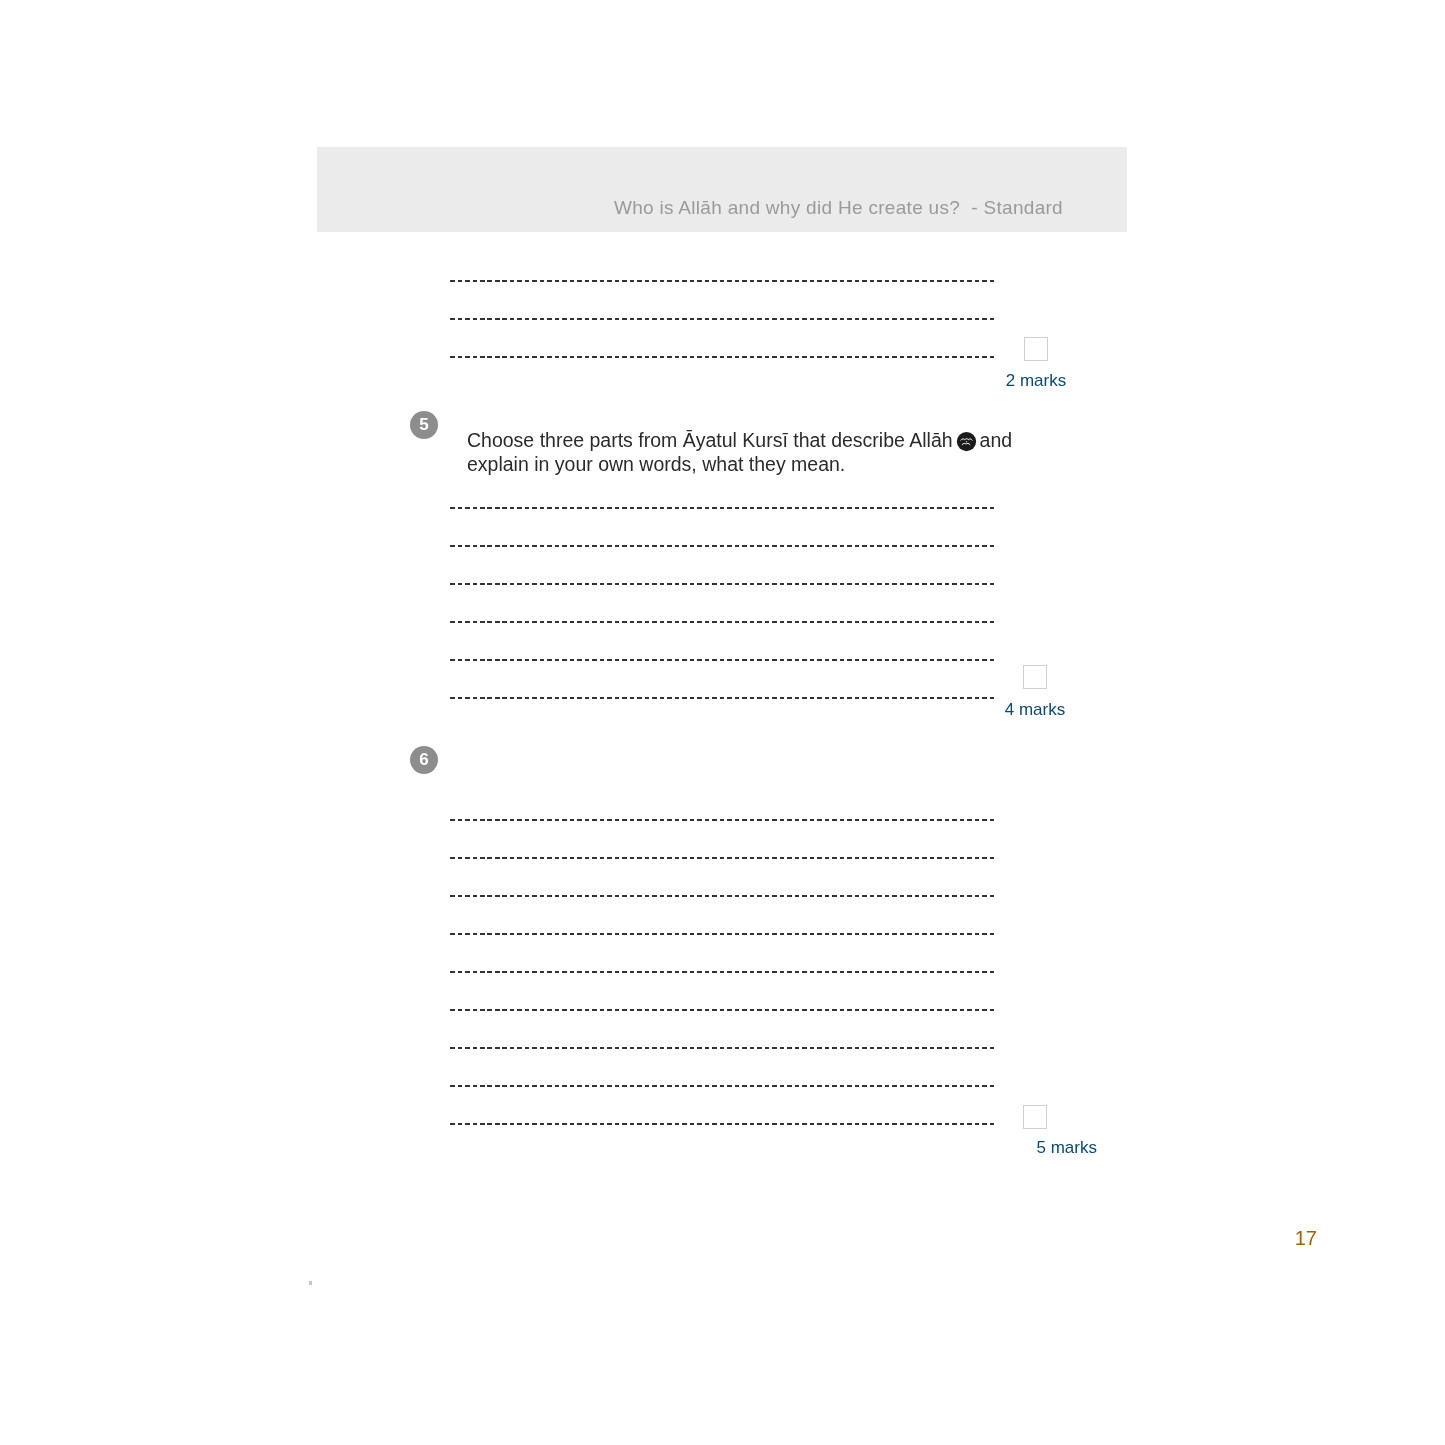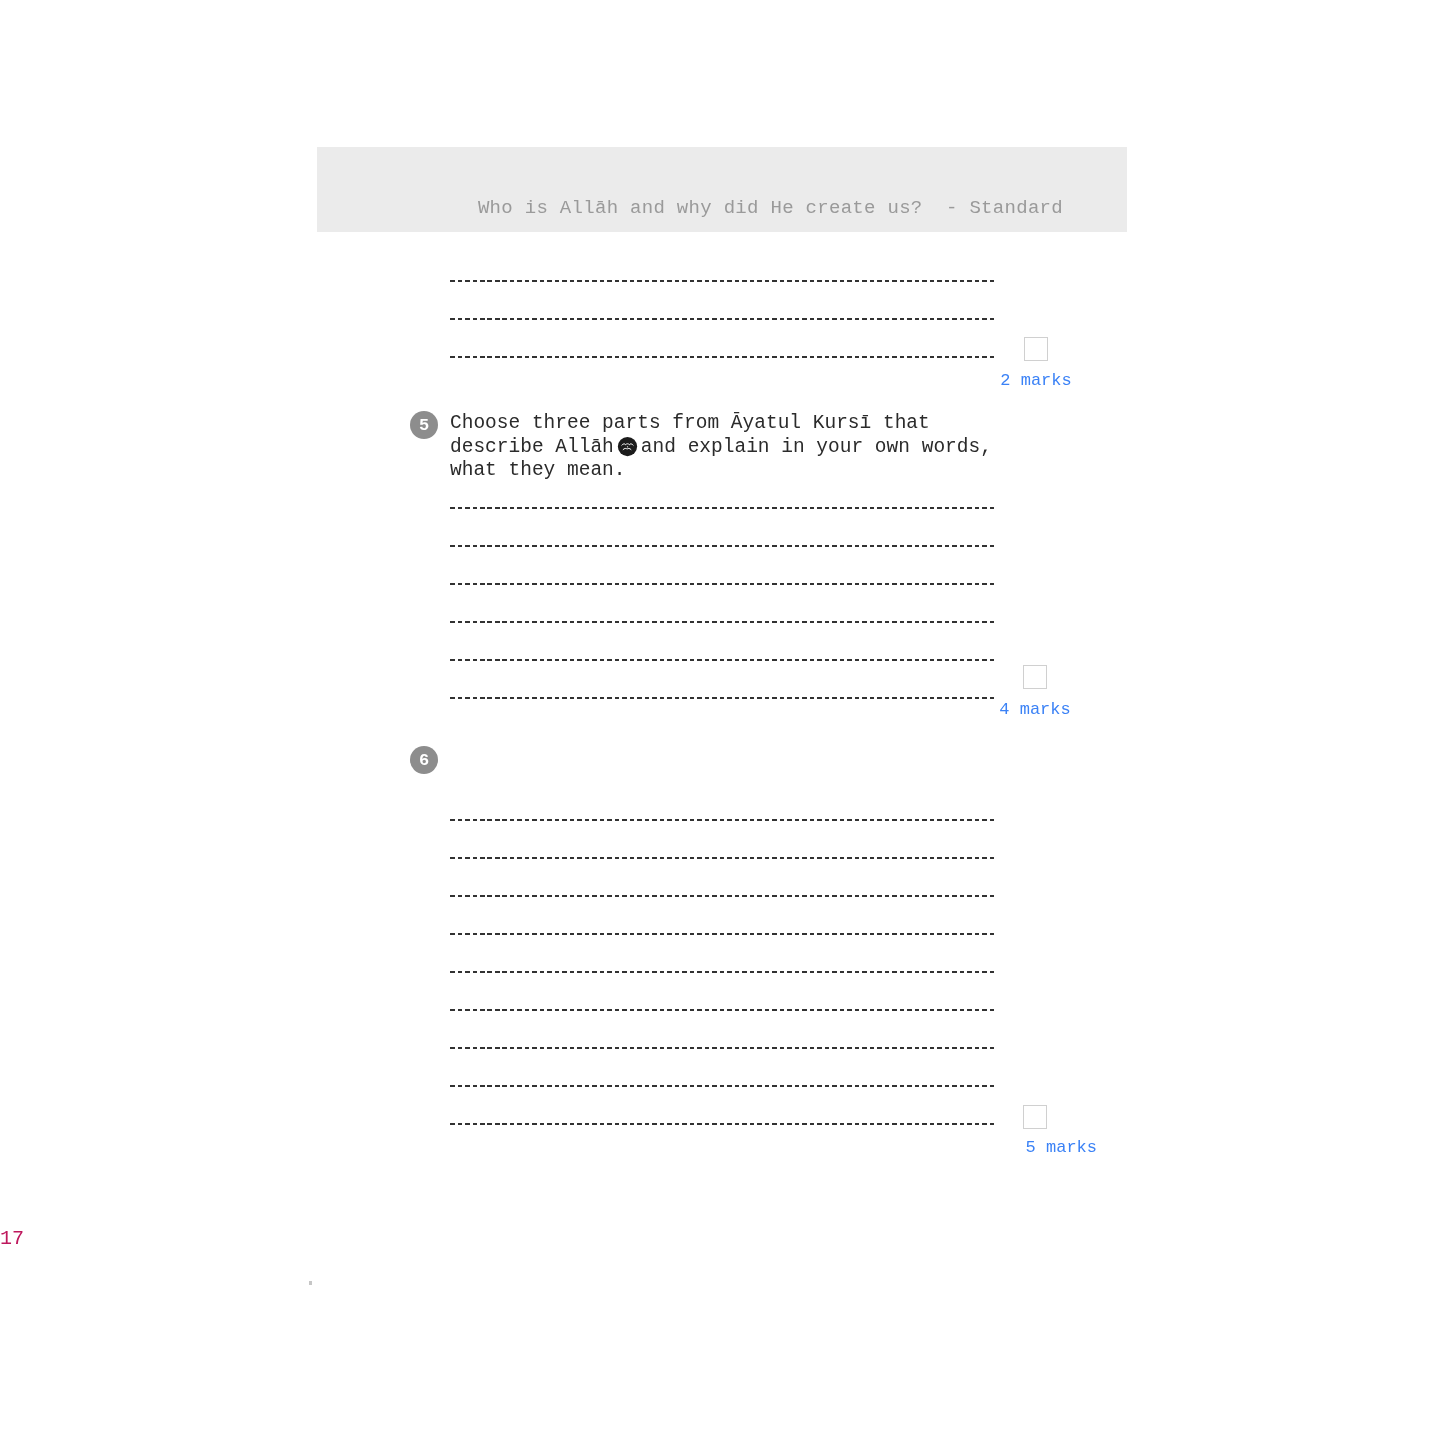--- a/index.html
+++ b/index.html
@@ -6,21 +6,21 @@
     margin: 0;
     padding: 0;
     background: #ffffff;
   }
   .canvas {
     position: relative;
     width: 1317px;
     height: 1445px;
     background: #ffffff;
     overflow: hidden;
-    font-family: Liberation Mono, monospace;
+    font-family: Liberation Sans, sans-serif;
   }
 
   
   .header-bar {
     position: absolute;
     left: 317px;
     top: 147px;
     width: 810px;
     height: 85px;
     background: #ebebeb;
@@ -68,21 +68,21 @@
   }
   #markbox-1 { left: 1024px; top: 337px; }
   #markbox-2 { left: 1023px; top: 665px; }
   #markbox-3 { left: 1023px; top: 1105px; }
 
   .marks-label {
     position: absolute;
     width: 124px;
     text-align: center;
     font-size: 17px;
-    color: #3b82f6;
+    color: #0c4a6e;
   }
   #marks-1 { left: 974px; top: 371px; }
   #marks-2 { left: 973px; top: 700px; }
   #marks-3 { left: 973px; top: 1138px; text-align: right; }
 
   
   .qbadge {
     position: absolute;
     width: 28px;
     height: 28px;
@@ -95,21 +95,21 @@
     align-items: center;
     justify-content: center;
   }
   #badge-5 { left: 410px; top: 411px; }
   #badge-6 { left: 410px; top: 746px; }
 
   
   .qtext {
     position: absolute;
     left: 450px;
-    margin: 0;
+    margin: 17px;
     font-size: 19.5px;
     line-height: 23.5px;
     color: #2b2b2b;
   }
   #qtext-5 { top: 412px; width: 575px; }
   #qtext-6 { top: 748px; width: 620px; white-space: nowrap; }
 
   .swt-symbol {
     display: inline-block;
     width: 21px;
@@ -117,23 +117,23 @@
     vertical-align: -5px;
     margin: 0 3px;
   }
 
   
   .page-number {
     position: absolute;
     left: 0;
     width: 100%;
     top: 1227px;
-    text-align: left;
+    text-align: right;
     font-size: 20px;
-    color: #be185d;
+    color: #a16207;
   }
 
   
   .print-dot {
     position: absolute;
     left: 309px;
     top: 1281px;
     width: 3px;
     height: 4px;
     background: #c6c6c6;

